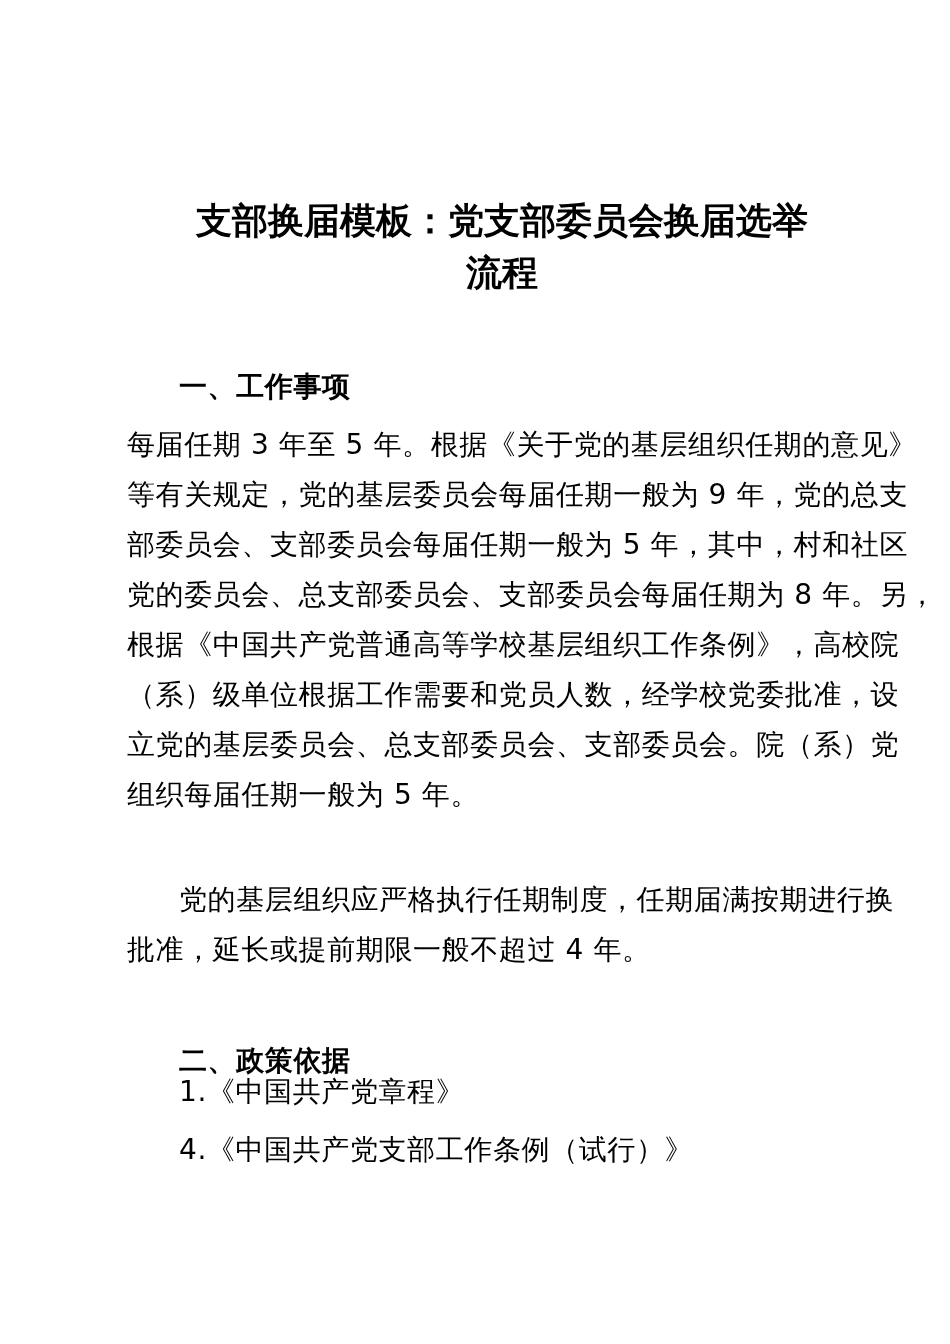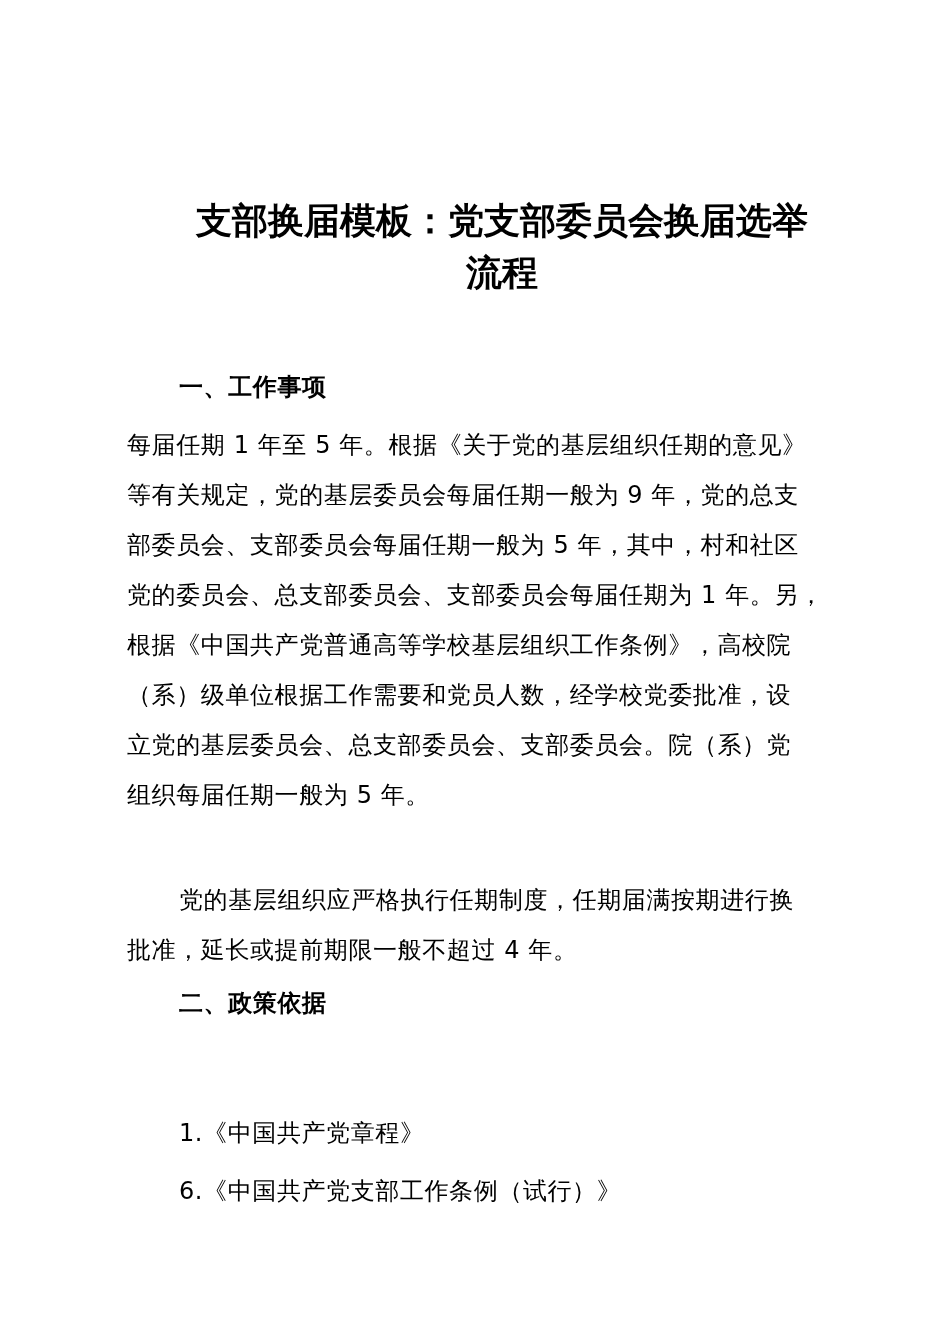--- a/index.html
+++ b/index.html
@@ -39,21 +39,21 @@
       white-space: nowrap;
     }
     .body-block {
       position: absolute;
       left: 127px;
       width: 700px;
     }
     .line {
       display: block;
       white-space: nowrap;
-      font-size: 24px;
+      font-size: 28px;
       line-height: 50px;
       height: 50px;
       letter-spacing: 0.6px;
     }
     .indent {
       padding-left: 52px;
     }
     .heading {
       font-weight: bold;
     }
@@ -66,37 +66,37 @@
   <div class="title">
     <span class="tline">支部换届模板：党支部委员会换届选举</span>
     <span class="tline">流程</span>
   </div>
 
   <div class="body-block" style="top:362px;">
     <span class="line indent heading">一、工作事项</span>
   </div>
 
   <div class="body-block" style="top:420px;">
-    <span class="line">每届任期 1 年至 5 年。根据《关于党的基层组织任期的意见》</span>
+    <span class="line">每届任期 3 年至 5 年。根据《关于党的基层组织任期的意见》</span>
     <span class="line">等有关规定，党的基层委员会每届任期一般为 9 年，党的总支</span>
     <span class="line">部委员会、支部委员会每届任期一般为 5 年，其中，村和社区</span>
-    <span class="line">党的委员会、总支部委员会、支部委员会每届任期为 1 年。另，</span>
+    <span class="line">党的委员会、总支部委员会、支部委员会每届任期为 8 年。另，</span>
     <span class="line">根据《中国共产党普通高等学校基层组织工作条例》，高校院</span>
     <span class="line">（系）级单位根据工作需要和党员人数，经学校党委批准，设</span>
     <span class="line">立党的基层委员会、总支部委员会、支部委员会。院（系）党</span>
     <span class="line">组织每届任期一般为 5 年。</span>
   </div>
 
   <div class="body-block" style="top:875px;">
     <span class="line indent">党的基层组织应严格执行任期制度，任期届满按期进行换</span>
     <span class="line">批准，延长或提前期限一般不超过 4 年。</span>
   </div>
 
-  <div class="body-block" style="top:978px;">
+  <div class="body-block" style="top:1036px;">
     <span class="line indent heading">二、政策依据</span>
   </div>
 
-  <div class="body-block" style="top:1108px;">
+  <div class="body-block" style="top:1067px;">
     <span class="line indent">1.《中国共产党章程》</span>
-    <span class="line indent" style="margin-top:8px;">6.《中国共产党支部工作条例（试行）》</span>
+    <span class="line indent" style="margin-top:8px;">4.《中国共产党支部工作条例（试行）》</span>
   </div>
 
 </div>
 
 </body></html>

